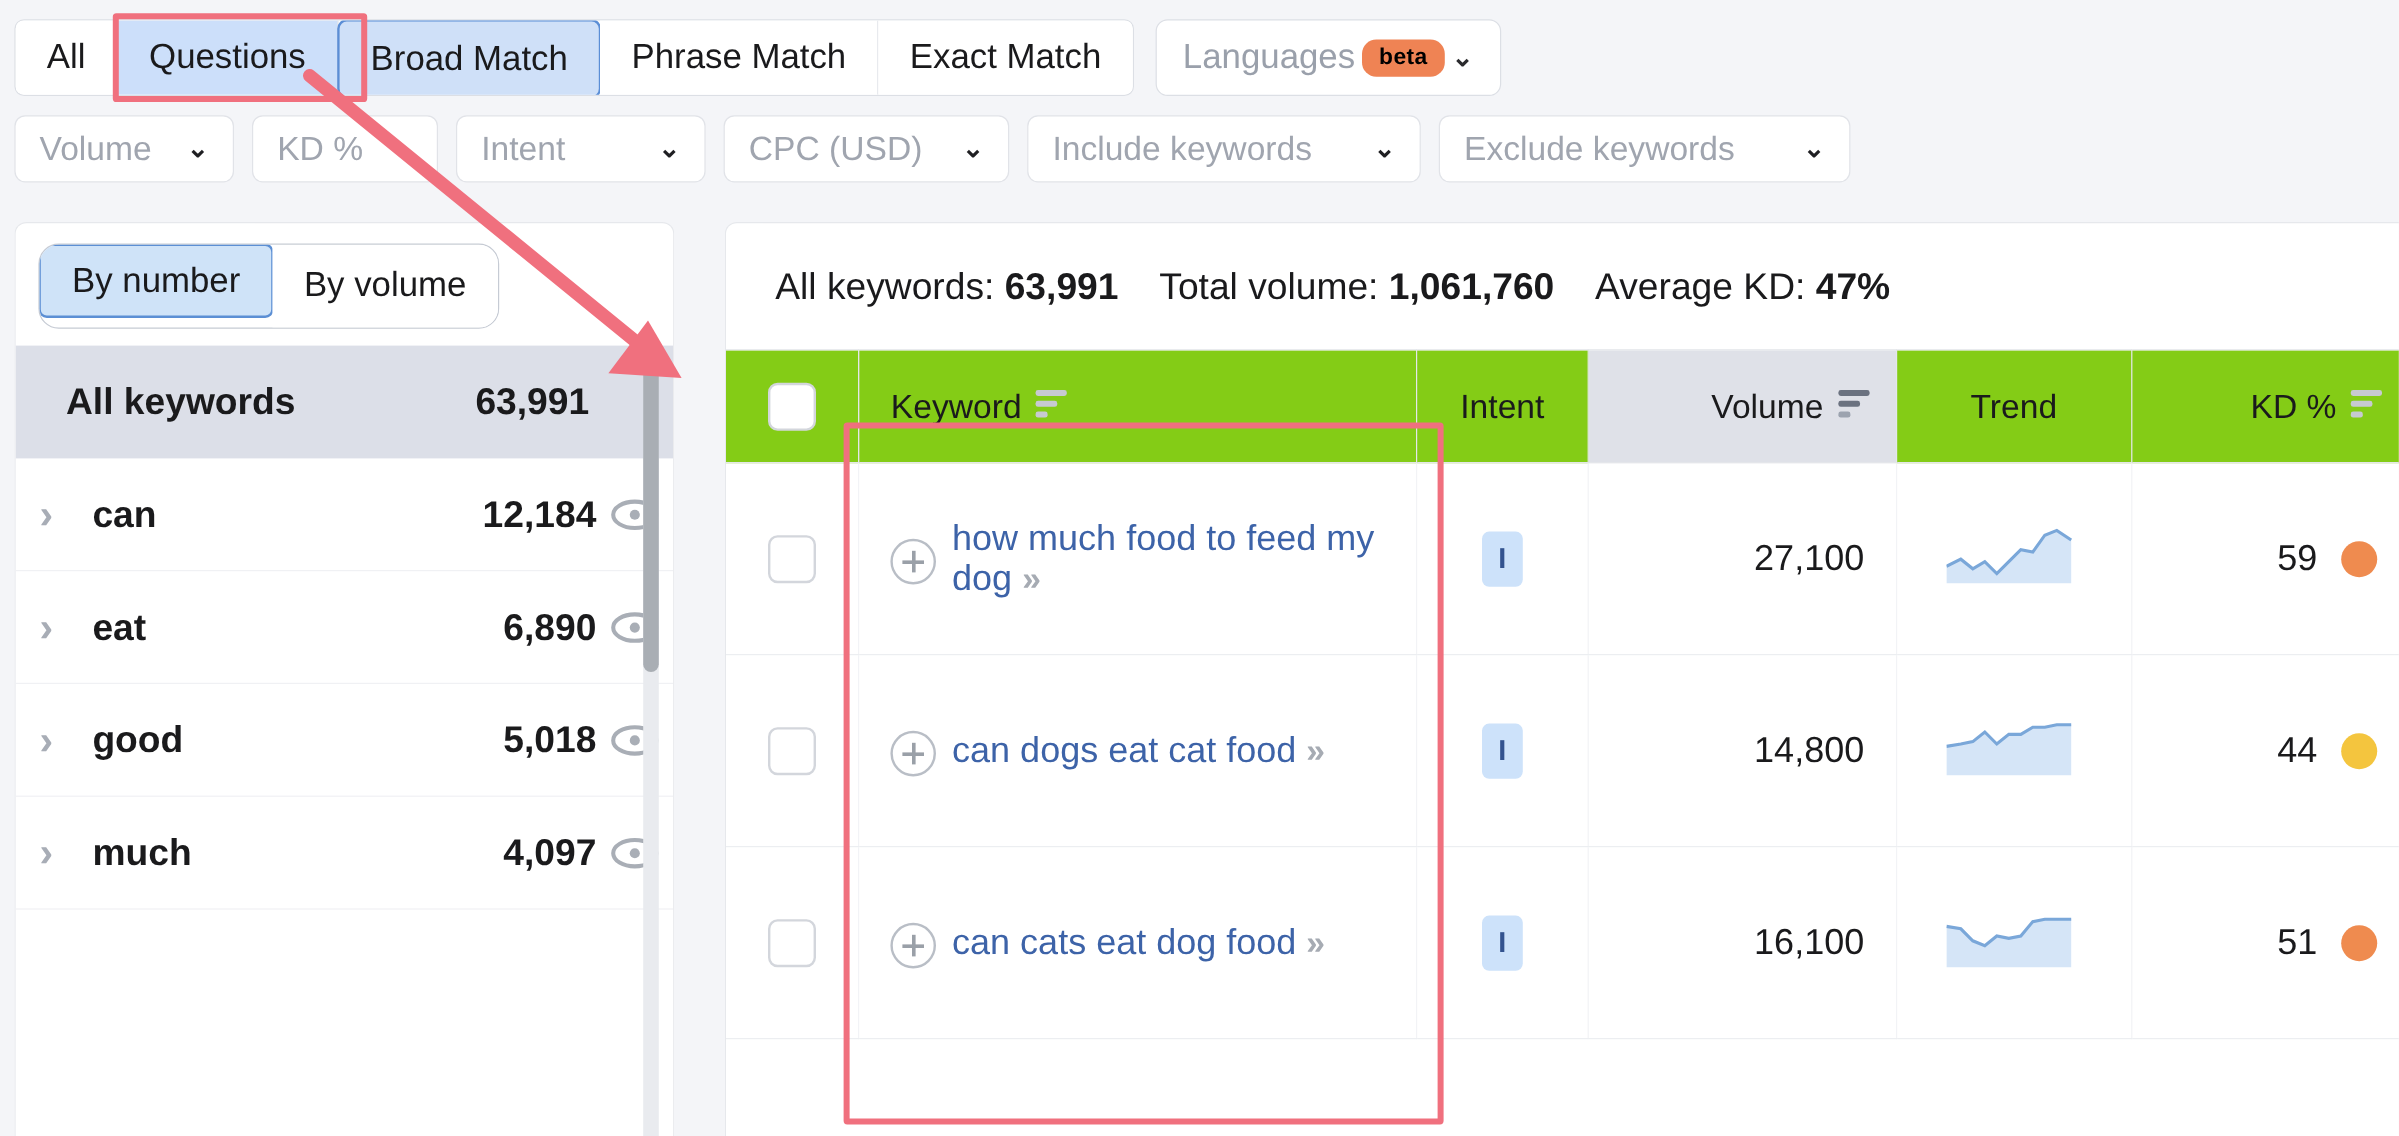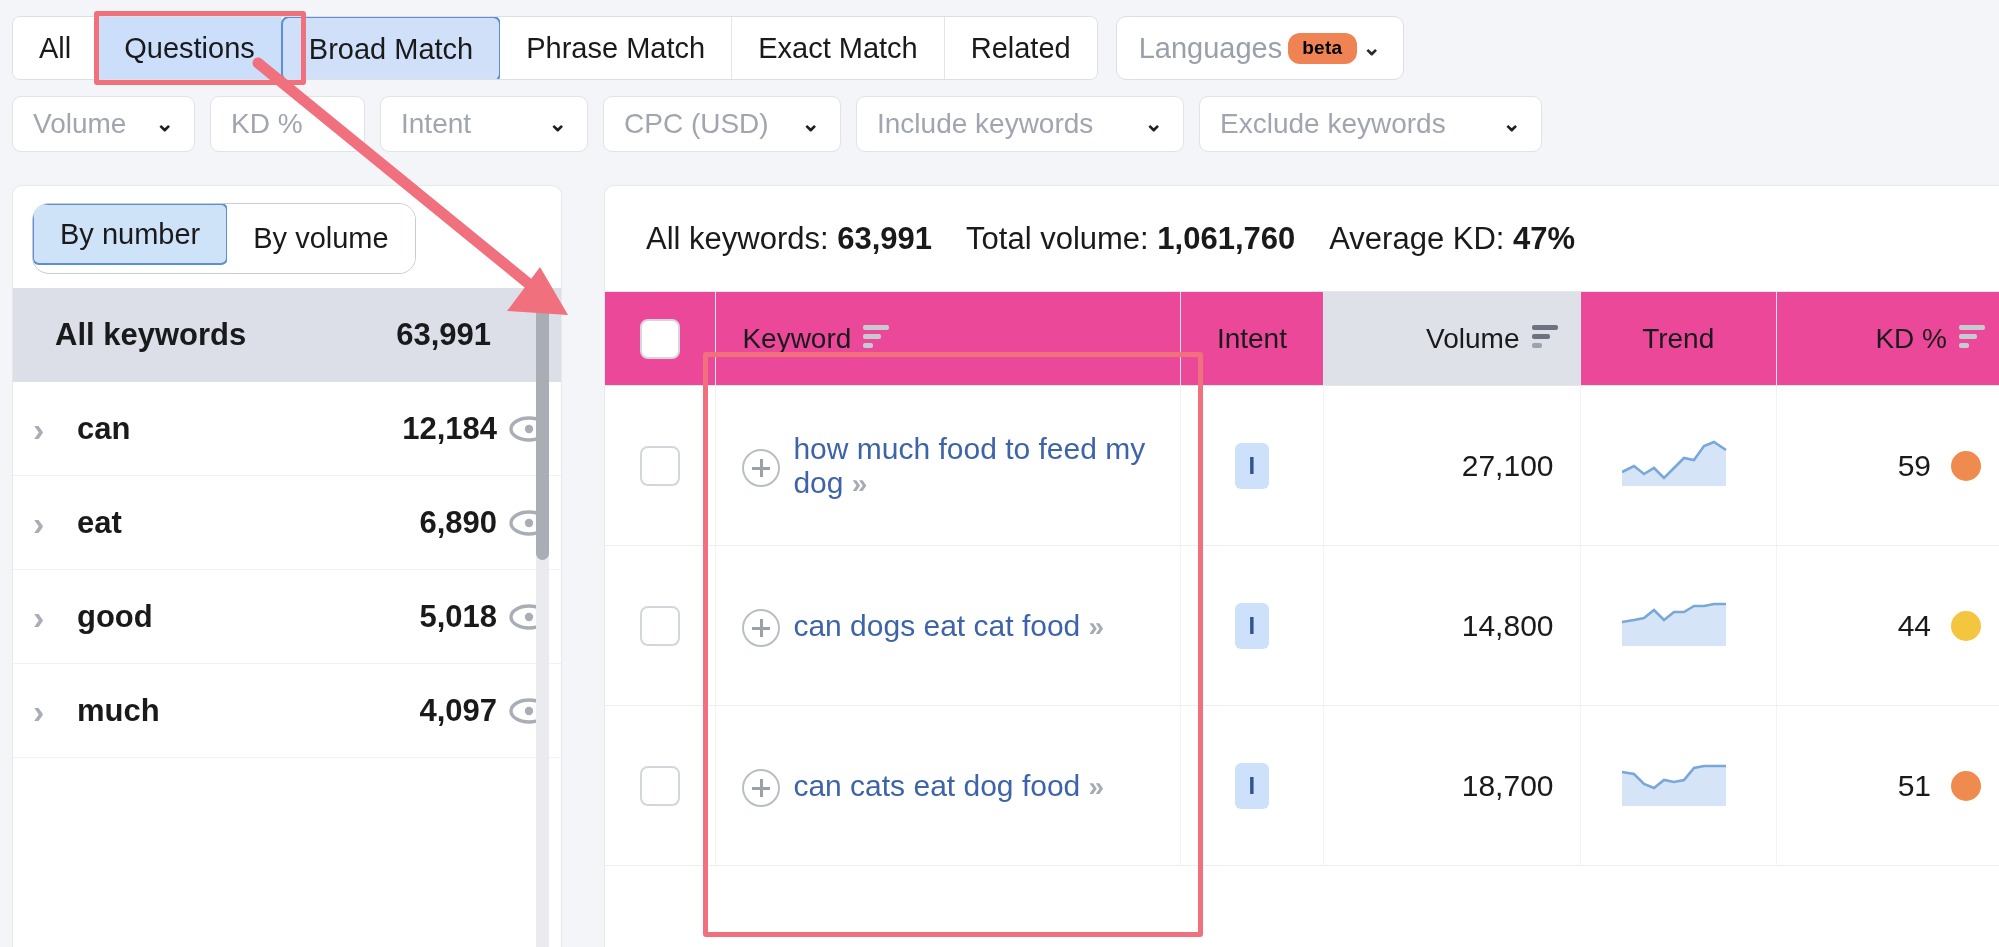--- a/index.html
+++ b/index.html
@@ -179,21 +179,21 @@
     display: flex; align-items: center; gap: 34px;
     height: 105px;
     padding-left: 41px;
     font-size: 31px; color: #1a1a1c;
   }
   .summary b { font-weight: bold; }
   .summary span.lbl { font-weight: normal; }
 
   table.kwtable { width: 100%; border-collapse: collapse; table-layout: fixed; }
   table.kwtable thead th {
-    background: #ec4899;
+    background: #84cc16;
     height: 94px;
     font-size: 28px; font-weight: normal; color: #1a1a1c;
     border-top: 1px solid #e4e6ea;
     border-bottom: 1px solid #e4e6ea;
     border-right: 1px solid #e4e6ea;
     vertical-align: middle;
   }
   table.kwtable thead th.vol { background: #dfe1e8; }
   .th-inner { display: flex; align-items: center; gap: 12px; }
   .th-inner.right { justify-content: flex-end; padding-right: 22px; }
@@ -272,21 +272,20 @@
 
 <div class="page">
 
   <div class="tabbar">
     <div class="tabgroup">
       <div class="tab">All</div>
       <div class="tab sel">Questions</div>
       <div class="tab sel-outline">Broad Match</div>
       <div class="tab">Phrase Match</div>
       <div class="tab">Exact Match</div>
-      <div class="tab">Related</div>
     </div>
     <div class="langbox">
       <span class="lbl">Languages</span>
       <span class="beta">beta</span>
       <span class="chev">⌄</span>
     </div>
   </div>
 
   <div class="filterbar">
     <div class="filt f-volume">
@@ -526,21 +525,21 @@
               <span class="plusico"></span>
               <span class="kwtext">
                 <span>can cats eat dog food</span>
                 <span class="dblchev">»</span>
               </span>
             </div>
           </td>
           <td style="text-align:center">
             <span class="intentbadge">I</span>
           </td>
-          <td class="numcell">18,700</td>
+          <td class="numcell">16,100</td>
           <td class="trendcell">
             <svg width="112" height="62" viewBox="0 0 112 48">
               <polygon points="0,14 12,16 22,26 32,30 42,22 52,24 62,22 72,10 82,8 92,8 104,8 104,48 0,48" fill="#d5e5f7"></polygon>
               <polyline points="0,14 12,16 22,26 32,30 42,22 52,24 62,22 72,10 82,8 92,8 104,8" fill="none" stroke="#7aa7d9" stroke-width="2.6"></polyline>
             </svg>
           </td>
           <td class="kdcell">
             <div class="kdwrap">
               <span>51</span>
               <span class="dot" style="background:#ef8b4f"></span>

